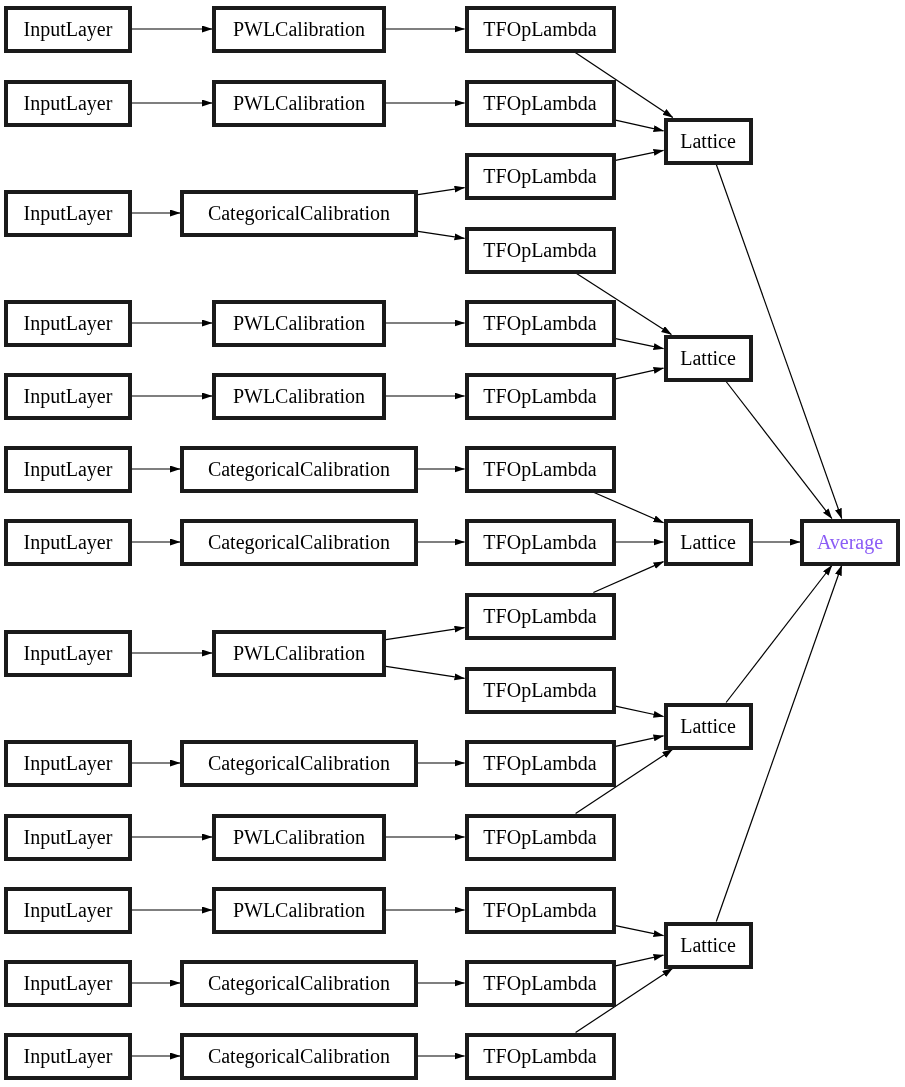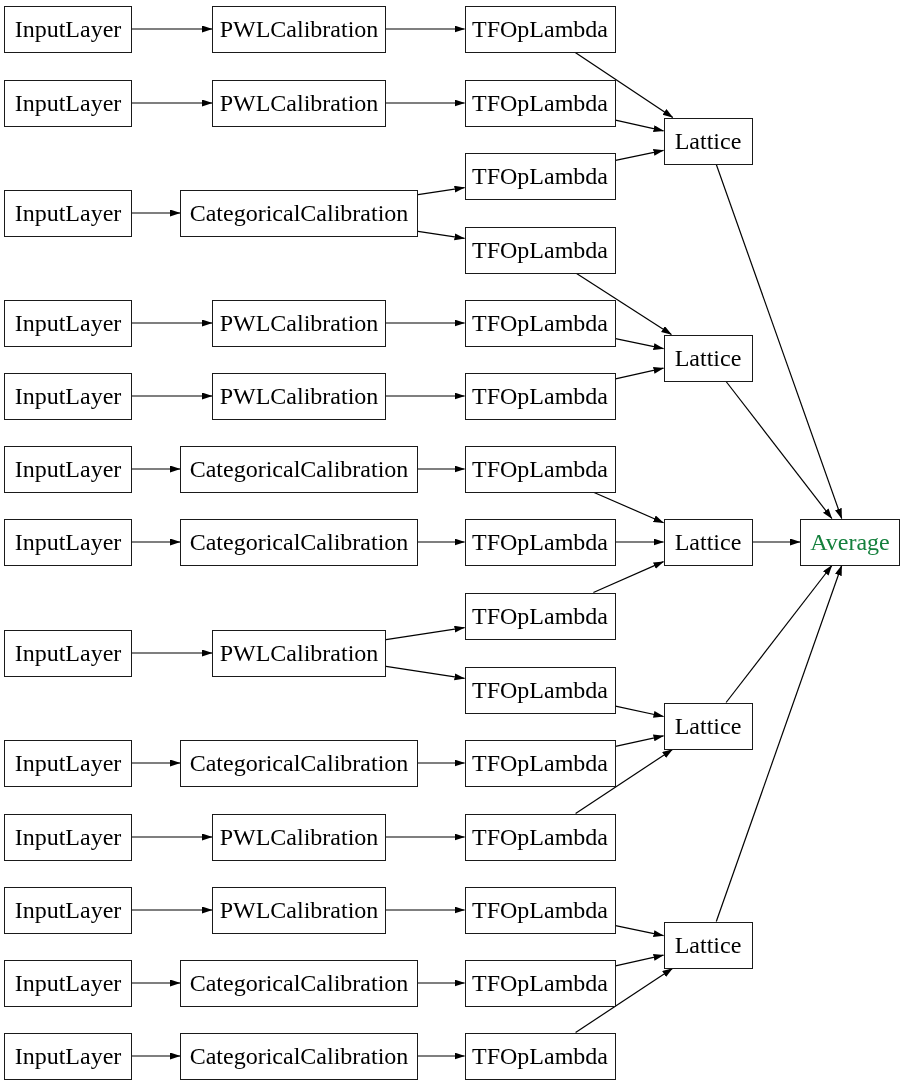--- a/index.html
+++ b/index.html
@@ -13,25 +13,25 @@
   }
   #edge-layer {
     position: absolute;
     left: 0; top: 0;
     width: 905px; height: 1087px;
   }
   .node {
     position: absolute;
     box-sizing: border-box;
     background: #ffffff;
-    border: 1px solid #3b82f6;
+    border: 4px solid #3b82f6;
     display: flex;
     align-items: center;
     justify-content: center;
-    font-size: 24px;
+    font-size: 20px;
     color: #000000;
     white-space: nowrap;
     line-height: 1;
   }
 </style>
 </head>
 <body>
 
 <div class="canvas">
   <svg id="edge-layer" viewBox="0 0 905 1087" xmlns="http://www.w3.org/2000/svg">
@@ -129,15 +129,15 @@
       <div class="node" style="left: 180px; top: 959.5px; width: 238px; height: 47px; background: rgb(255, 255, 255); border-color: rgb(26, 26, 26); color: rgb(0, 0, 0);">CategoricalCalibration</div>
       <div class="node" style="left: 464.5px; top: 959.5px; width: 151px; height: 47px; background: rgb(255, 255, 255); border-color: rgb(26, 26, 26); color: rgb(0, 0, 0);">TFOpLambda</div>
       <div class="node" style="left: 4px; top: 1032.5px; width: 128px; height: 47px; background: rgb(255, 255, 255); border-color: rgb(26, 26, 26); color: rgb(0, 0, 0);">InputLayer</div>
       <div class="node" style="left: 180px; top: 1032.5px; width: 238px; height: 47px; background: rgb(255, 255, 255); border-color: rgb(26, 26, 26); color: rgb(0, 0, 0);">CategoricalCalibration</div>
       <div class="node" style="left: 464.5px; top: 1032.5px; width: 151px; height: 47px; background: rgb(255, 255, 255); border-color: rgb(26, 26, 26); color: rgb(0, 0, 0);">TFOpLambda</div>
       <div class="node" style="left: 663.5px; top: 117.5px; width: 89px; height: 47px; background: rgb(255, 255, 255); border-color: rgb(26, 26, 26); color: rgb(0, 0, 0);">Lattice</div>
       <div class="node" style="left: 663.5px; top: 334.5px; width: 89px; height: 47px; background: rgb(255, 255, 255); border-color: rgb(26, 26, 26); color: rgb(0, 0, 0);">Lattice</div>
       <div class="node" style="left: 663.5px; top: 518.5px; width: 89px; height: 47px; background: rgb(255, 255, 255); border-color: rgb(26, 26, 26); color: rgb(0, 0, 0);">Lattice</div>
       <div class="node" style="left: 663.5px; top: 702.5px; width: 89px; height: 47px; background: rgb(255, 255, 255); border-color: rgb(26, 26, 26); color: rgb(0, 0, 0);">Lattice</div>
       <div class="node" style="left: 663.5px; top: 921.5px; width: 89px; height: 47px; background: rgb(255, 255, 255); border-color: rgb(26, 26, 26); color: rgb(0, 0, 0);">Lattice</div>
-      <div class="node" style="left: 800px; top: 518.5px; width: 100px; height: 47px; background: rgb(255, 255, 255); border-color: rgb(26, 26, 26); color: #15803d;">Average</div>
+      <div class="node" style="left: 800px; top: 518.5px; width: 100px; height: 47px; background: rgb(255, 255, 255); border-color: rgb(26, 26, 26); color: #8b5cf6;">Average</div>
     </div>
 </div>
 
 </body></html>

